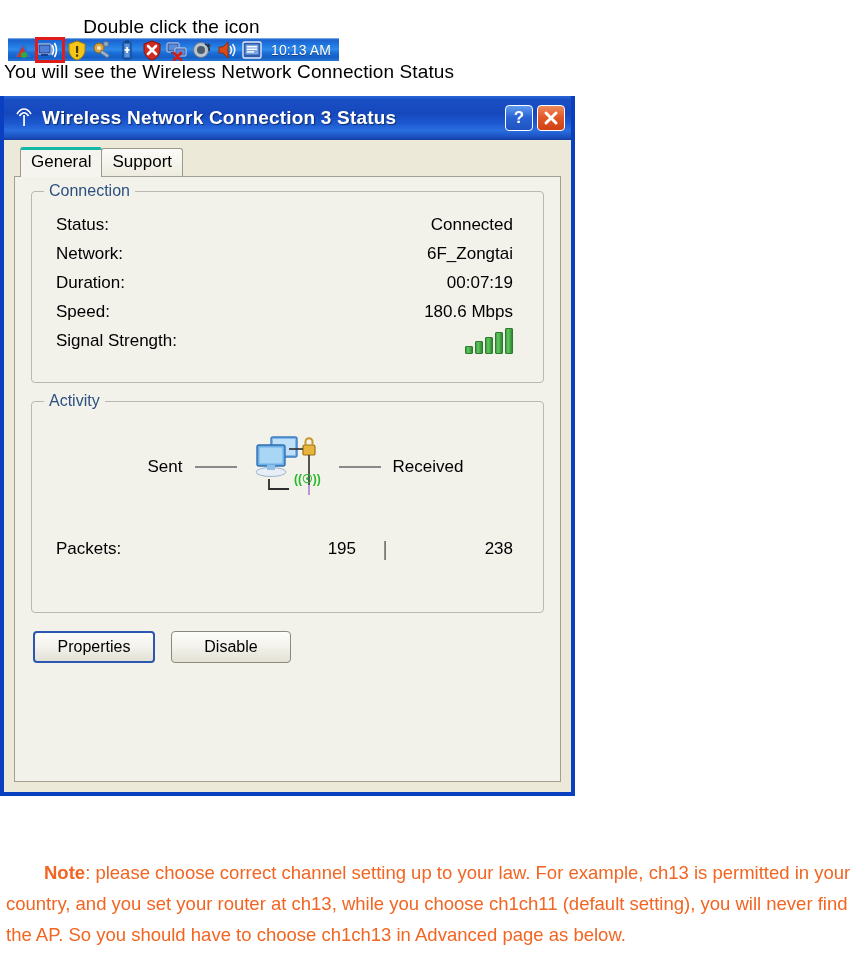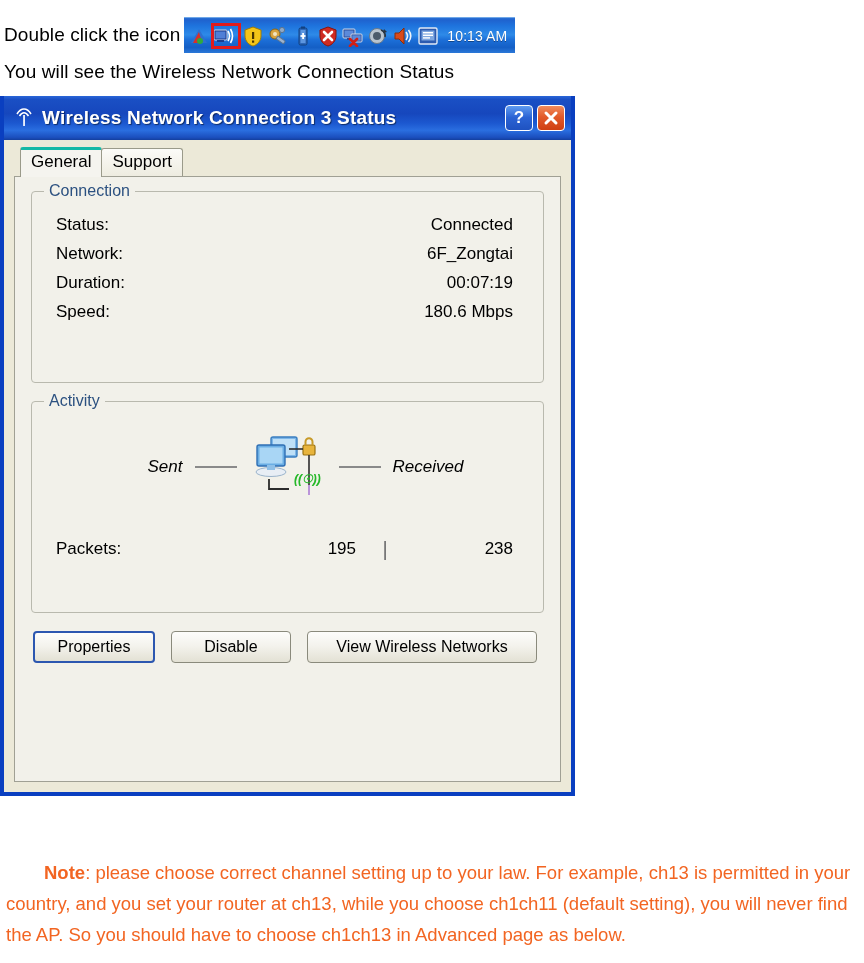--- a/index.html
+++ b/index.html
@@ -17,21 +17,21 @@
   }
 
   
   .instr-line {
     display: flex;
     align-items: center;
     font-size: 19px;
     color: #000;
     letter-spacing: 0.1px;
   }
-  #instr-1 { position: absolute; left: 4px; top: 16px; height: 38px; }
+  #instr-1 { position: absolute; left: 4px; top: 16px; height: 38px; flex-direction: column; }
   #instr-2 { position: absolute; left: 4px; top: 58px; height: 28px; }
   .instr-text { white-space: pre; }
 
   
   .tray {
     display: inline-flex;
     align-items: center;
     height: 36px;
     margin-left: 4px;
     padding: 0 6px 0 4px;
@@ -213,21 +213,20 @@
     box-sizing: border-box;
   }
 
   
   .activity-top {
     display: flex;
     align-items: center;
     justify-content: center;
     height: 86px;
     padding-top: 4px;
-    font-style: italic;
   }
   .act-word { font-size: 17px; white-space: nowrap; }
   .act-dash {
     width: 42px; height: 2px; background: #8a8a8a; margin: 0 12px;
     flex: 0 0 auto;
   }
   .act-icon { width: 78px; height: 72px; flex: 0 0 auto; }
   .act-spacer-l { width: 142px; text-align: right; }
   .act-spacer-r { width: 142px; text-align: left; }
   .packets-row {
@@ -450,20 +449,30 @@
         <div class="conn-row">
           <span class="conn-label">Duration:</span>
           <span class="conn-value">00:07:19</span>
         </div>
 
         <div class="conn-row">
           <span class="conn-label">Speed:</span>
           <span class="conn-value">180.6 Mbps</span>
         </div>
 
+        <div class="conn-row">
+          <span class="conn-label">Signal Strength:</span>
+          <span class="signal-bars" id="signal-bars">
+              <span class="sig-bar" style="height: 8px;"></span>
+              <span class="sig-bar" style="height: 12.5px;"></span>
+              <span class="sig-bar" style="height: 17px;"></span>
+              <span class="sig-bar" style="height: 21.5px;"></span>
+              <span class="sig-bar" style="height: 26px;"></span>
+            </span>
+        </div>
       </div>
 
       <div class="group" id="group-activity">
         <span class="group-title">Activity</span>
 
         <div class="activity-top">
           <span class="act-spacer-l">
             <span class="act-word">Sent</span>
           </span>
           <span class="act-dash"></span>
@@ -500,21 +509,20 @@
           <span class="pk-label">Packets:</span>
           <span class="pk-sent">195</span>
           <span class="pk-divider">|</span>
           <span class="pk-recv">238</span>
         </div>
       </div>
 
       <div class="btn-row">
         <button class="btn default" id="btn-properties">Properties</button>
         <button class="btn" id="btn-disable">Disable</button>
-        <button class="btn" id="btn-view-networks">View Wireless Networks</button>
       </div>
     </div>
 
     <div class="close-row">
       <button class="btn" id="btn-close">Close</button>
     </div>
   </div>
 </div>
 
 <p id="note">

